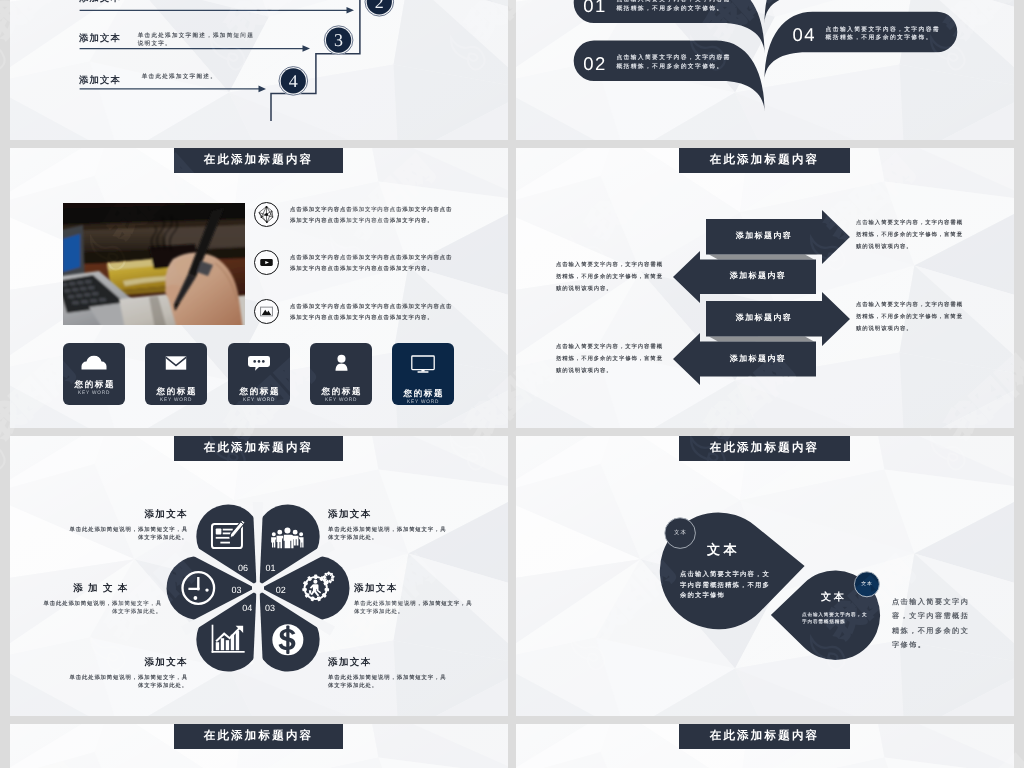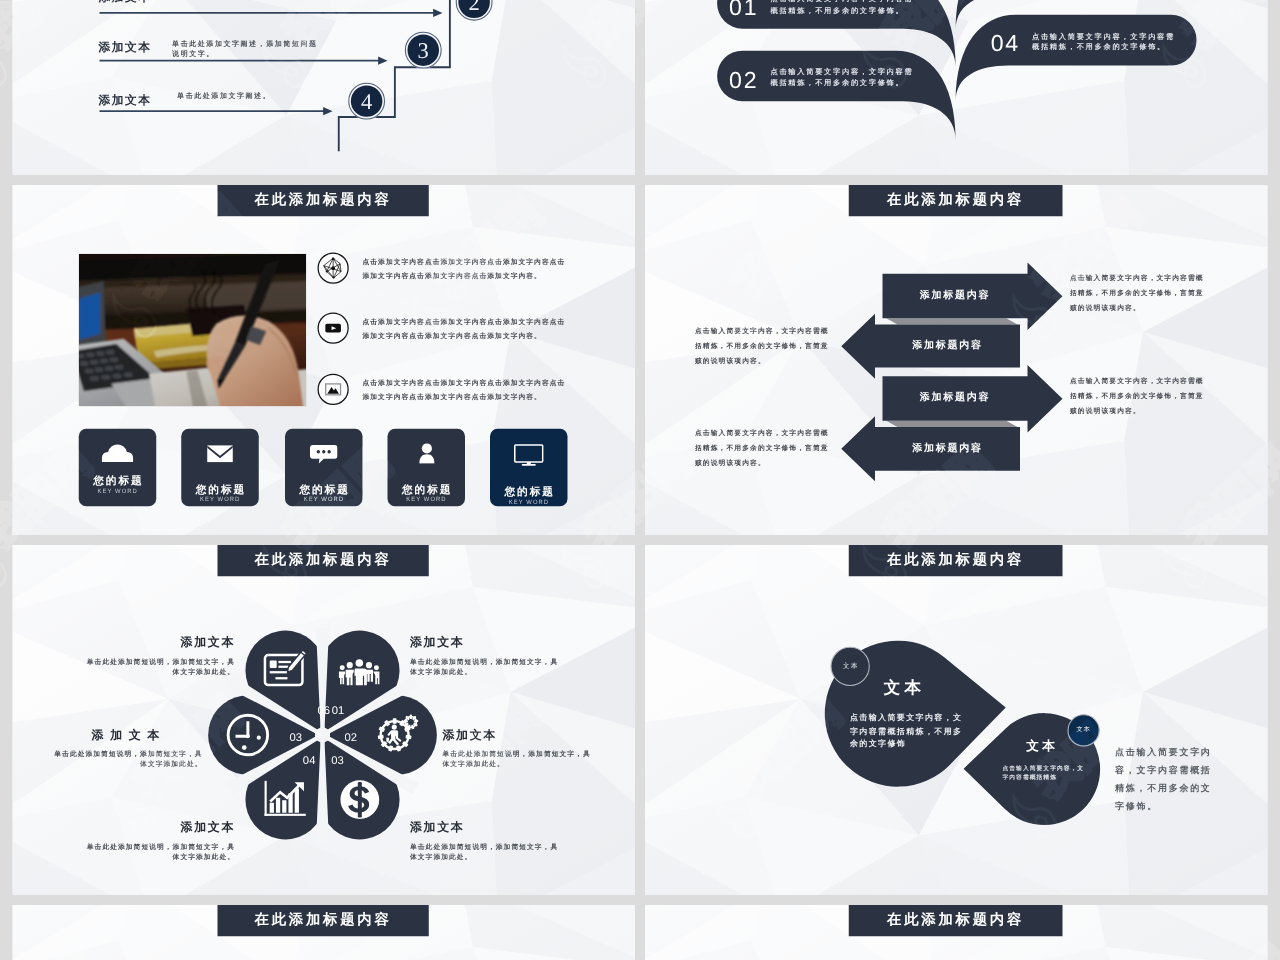--- a/index.html
+++ b/index.html
@@ -855,21 +855,21 @@
             </g>
           </g>
         </g>
       </svg>
 
     <div class="pnum" style="left:255.4px;top:128.0px;width:9.2px;text-align:center;">01</div>
     <div class="pnum" style="left:265.7px;top:150.0px;width:9.2px;text-align:center;">02</div>
     <div class="pnum" style="left:255.1px;top:167.8px;width:9.2px;text-align:center;">03</div>
     <div class="pnum" style="left:232.3px;top:167.8px;width:9.2px;text-align:center;">04</div>
     <div class="pnum" style="left:221.5px;top:150.0px;width:9.2px;text-align:center;">03</div>
-    <div class="pnum" style="left:244px;top:128.0px;width:9.2px;text-align:left;">06</div>
+    <div class="pnum" style="left:228px;top:128.0px;width:9.2px;text-align:left;">06</div>
 
     <div class="plabel" style="left:318px;top:74px;">添加文本</div>
     <div class="pdesc" style="left:318px;top:90px;width:120px;">单击此处添加简短说明，添加简短文字，具体文字添加此处。</div>
     <div class="plabel" style="left:344px;top:148px;">添加文本</div>
     <div class="pdesc" style="left:344px;top:164px;width:120px;">单击此处添加简短说明，添加简短文字，具体文字添加此处。</div>
     <div class="plabel" style="left:318px;top:222px;">添加文本</div>
     <div class="pdesc" style="left:318px;top:238px;width:120px;">单击此处添加简短说明，添加简短文字，具体文字添加此处。</div>
     <div class="plabel" style="left:56px;top:222px;width:122px;text-align:right;">添加文本</div>
     <div class="pdesc" style="left:56px;top:238px;width:122px;text-align:right;">单击此处添加简短说明，添加简短文字，具体文字添加此处。</div>
     <div class="plabel" style="left:30px;top:148px;width:122px;text-align:center;">添 加 文 本</div>

